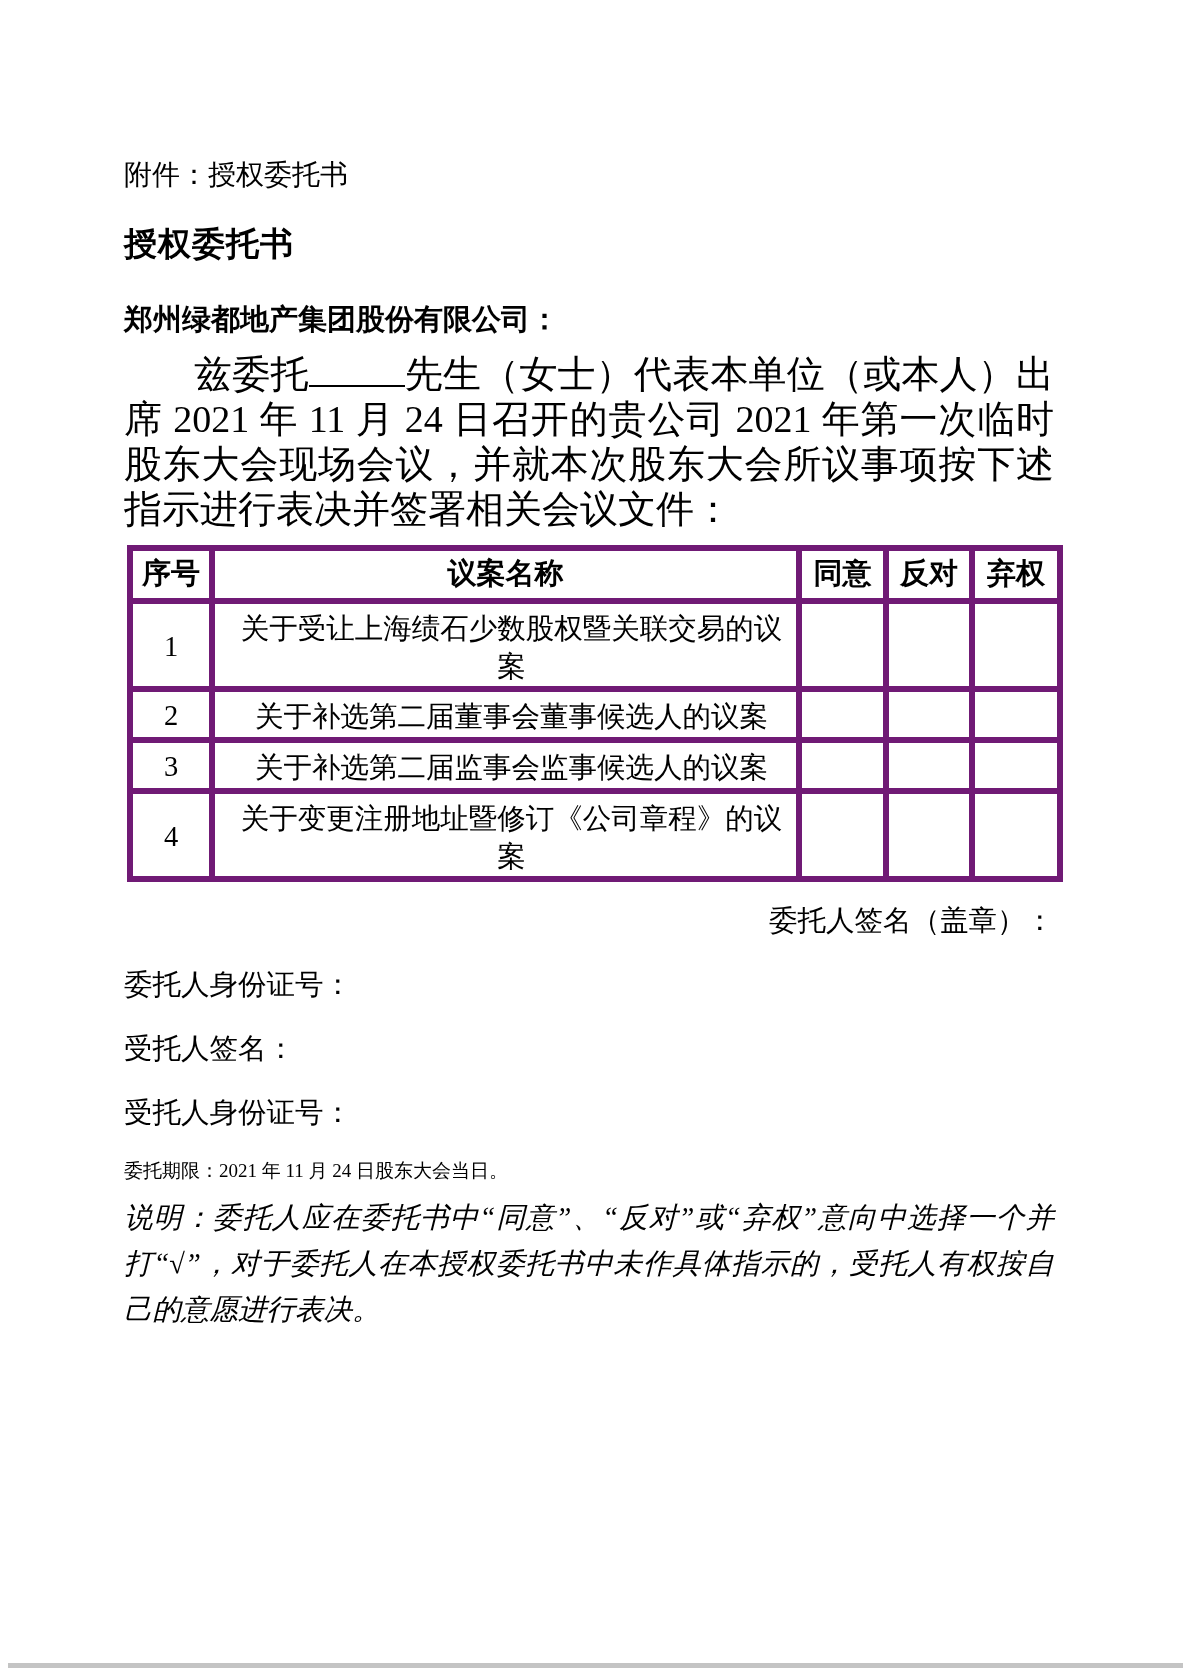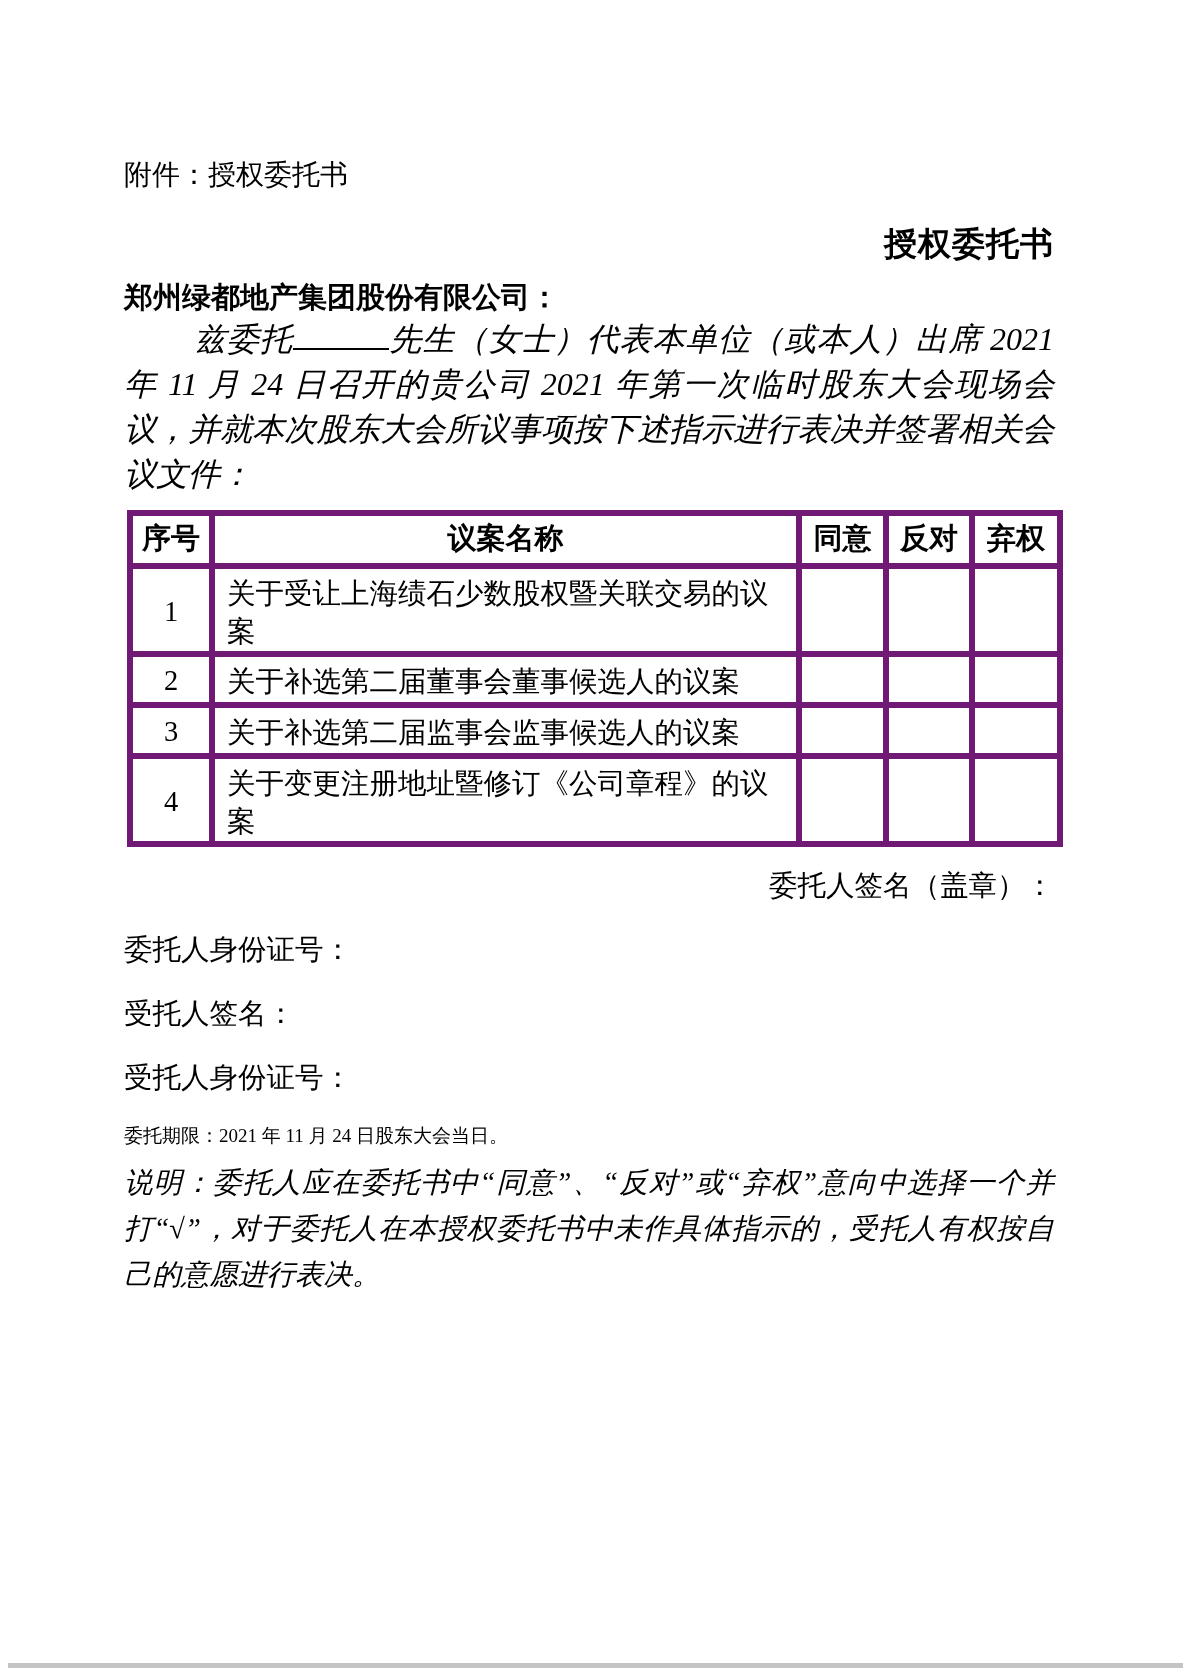--- a/index.html
+++ b/index.html
@@ -19,38 +19,38 @@
     height: 1671px;
     padding: 156px 120px 0 124px;
     background: #ffffff;
   }
   .attachment {
     font-size: 28px;
     line-height: 38px;
   }
   .doc-title {
     margin-top: 30px;
-    text-align: right;
+    text-align: left;
     font-weight: bold;
     font-size: 33px;
     line-height: 40px;
     letter-spacing: 1px;
   }
   .salutation {
-    margin-top: 14px;
+    margin-top: 36px;
     font-weight: bold;
     font-size: 29px;
     line-height: 38px;
   }
   .body-para {
-    font-size: 32px;
+    margin-top: 9px;
+    font-size: 38px;
     line-height: 45px;
     text-align: justify;
     text-indent: 70px;
-    font-style: italic;
   }
   .blank-line {
     display: inline-block;
     width: 96px;
     height: 1.05em;
     border-bottom: 2px solid #000;
     vertical-align: baseline;
   }
   table.proposals {
     border-collapse: collapse;
@@ -68,21 +68,21 @@
     font-size: 29px;
     font-weight: bold;
     height: 53px;
     text-align: center;
   }
   table.proposals td {
     font-size: 28.5px;
     height: 51px;
   }
   td.cell-no { text-align: center; padding-top: 4px; }
-  td.cell-name { text-align: left; padding-left: 12px; padding-top: 6px; }
+  td.cell-name { text-align: center; padding-left: 12px; padding-top: 6px; }
   td.cell-vote { text-align: center; }
   .col-no { width: 82px; }
   .col-name { width: 587px; }
   .col-agree { width: 87px; }
   .col-against { width: 86px; }
   .col-abstain { width: 88px; }
   .sig-line {
     font-size: 28.5px;
     line-height: 34px;
     margin-top: 30px;

